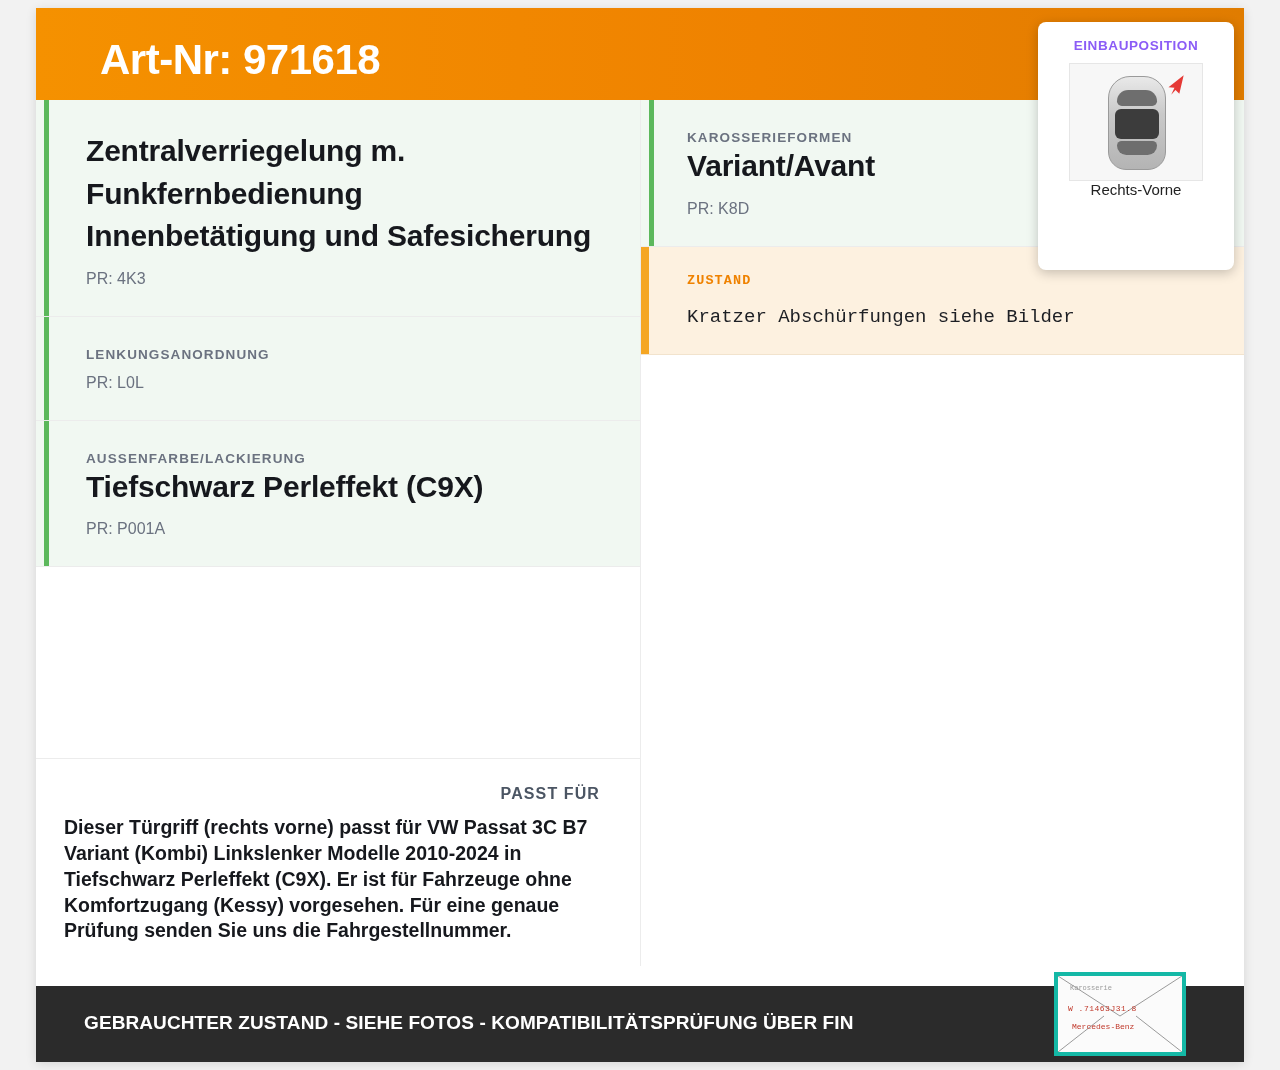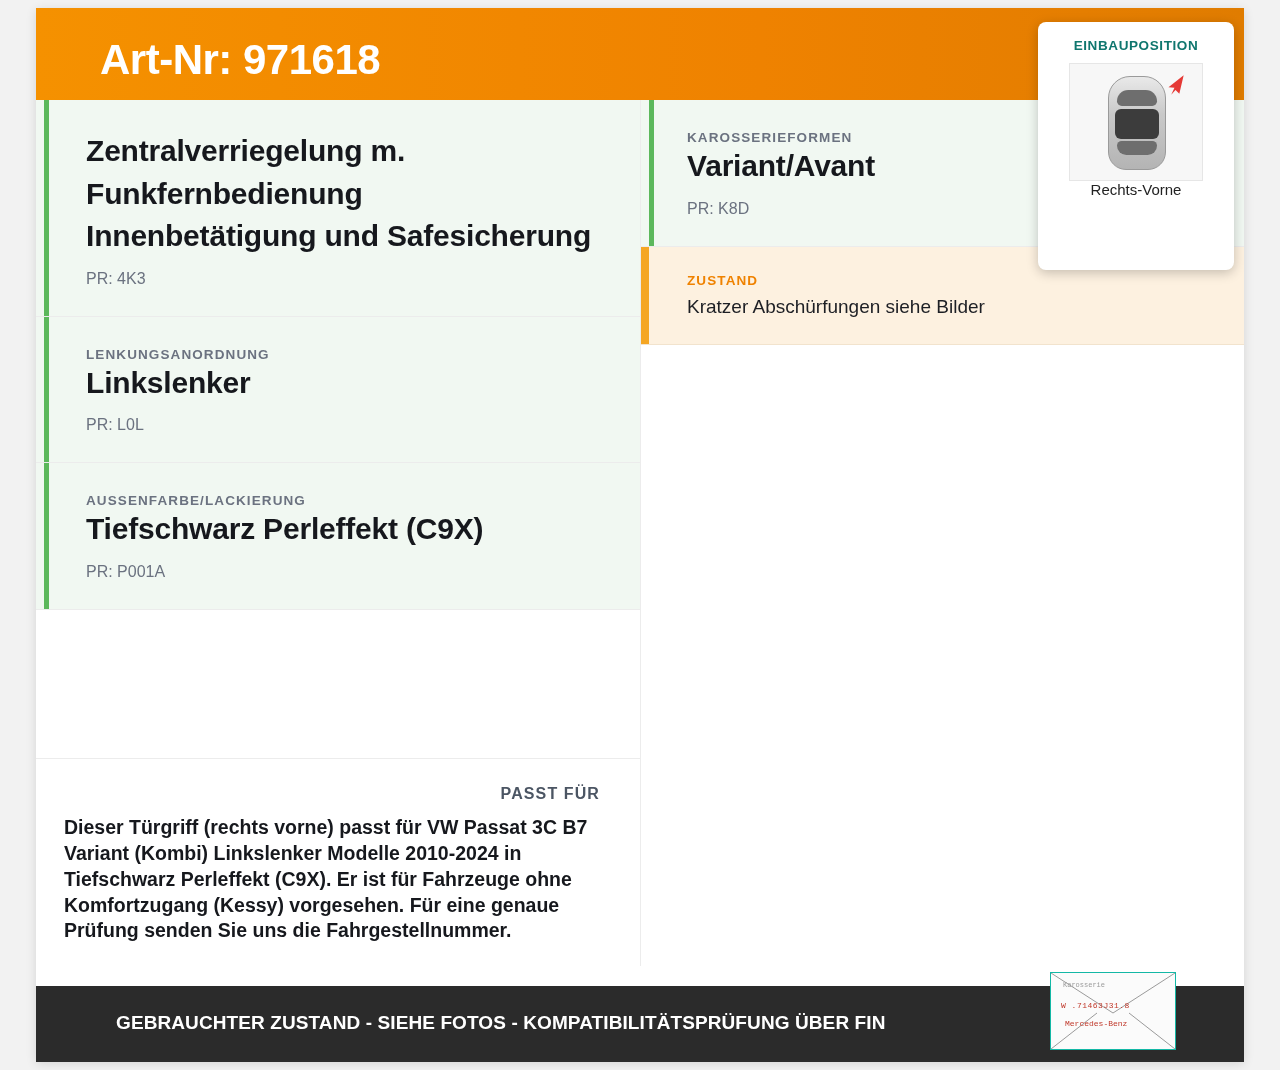--- a/index.html
+++ b/index.html
@@ -49,21 +49,21 @@
     border-radius: 8px;
     box-shadow: 0 3px 12px rgba(0,0,0,0.22);
     z-index: 20;
     text-align: center;
   }
   .einbau-label {
     margin-top: 16px;
     font-size: 13.5px;
     font-weight: bold;
     letter-spacing: 0.6px;
-    color: #0f766e;
+    color: #8b5cf6;
   }
   .einbau-img {
     margin: 10px auto 0 auto;
     width: 132px;
     height: 116px;
     background: #f7f7f7;
     border: 1px solid #e6e6e6;
     position: relative;
   }
   .einbau-caption {
@@ -191,39 +191,40 @@
   }
   .col-right .spec.first {
     padding-right: 250px;
   }
   
   .zustand {
     position: relative;
     background: #fdf1e0;
     padding: 26px 40px 26px 46px;
     border-bottom: 1px solid #f2e3cd;
+    font-family: Liberation Mono, monospace;
   }
   .zustand::before {
     content: "";
     position: absolute;
     left: 0;
     top: 0;
     bottom: 0;
     width: 8px;
     background: #f5a623;
   }
   .zustand .caption {
     font-size: 13.5px;
     font-weight: bold;
     letter-spacing: 1.1px;
     color: #ef8200;
     text-transform: uppercase;
   }
   .zustand .text {
-    margin-top: 8px;
+    margin-top: 18px;
     font-size: 19px;
     color: #1d1f24;
   }
   
   .fits {
     position: absolute;
     left: 0;
     right: 0;
     bottom: 0;
     padding: 26px 40px 22px 28px;
@@ -249,35 +250,35 @@
   .footer {
     position: absolute;
     left: 0;
     right: 0;
     bottom: 0;
     height: 76px;
     background: #2b2b2b;
   }
   .footer-text {
     position: absolute;
-    left: 80px;
+    left: 48px;
     top: 26px;
     font-size: 19px;
     font-weight: bold;
     color: #ffffff;
     letter-spacing: 0.1px;
   }
   .footer-stamp {
     position: absolute;
-    right: 68px;
+    right: 58px;
     top: -14px;
     width: 124px;
     height: 76px;
     background: #fbfbfb;
-    border: 1px solid #14b8a6;
+    border: 4px solid #14b8a6;
     text-align: center;
   }
   .stamp-top {
     position: absolute;
     left: 0; top: 0;
     width: 100%;
     height: 100%;
   }
   .stamp-txt1 {
     position: absolute;
@@ -333,21 +334,20 @@
 
     <div class="col-left">
 
       <div class="spec green">
         <div class="value">Zentralverriegelung m. Funkfernbedienung Innenbetätigung und Safesicherung</div>
         <div class="pr">PR: 4K3</div>
       </div>
 
       <div class="spec green">
         <div class="caption">LENKUNGSANORDNUNG</div>
-        <div class="value">Linkslenker</div>
         <div class="pr">PR: L0L</div>
       </div>
 
       <div class="spec green">
         <div class="caption">AUSSENFARBE/LACKIERUNG</div>
         <div class="value">Tiefschwarz Perleffekt (C9X)</div>
         <div class="pr">PR: P001A</div>
       </div>
 
       <div class="fits">

